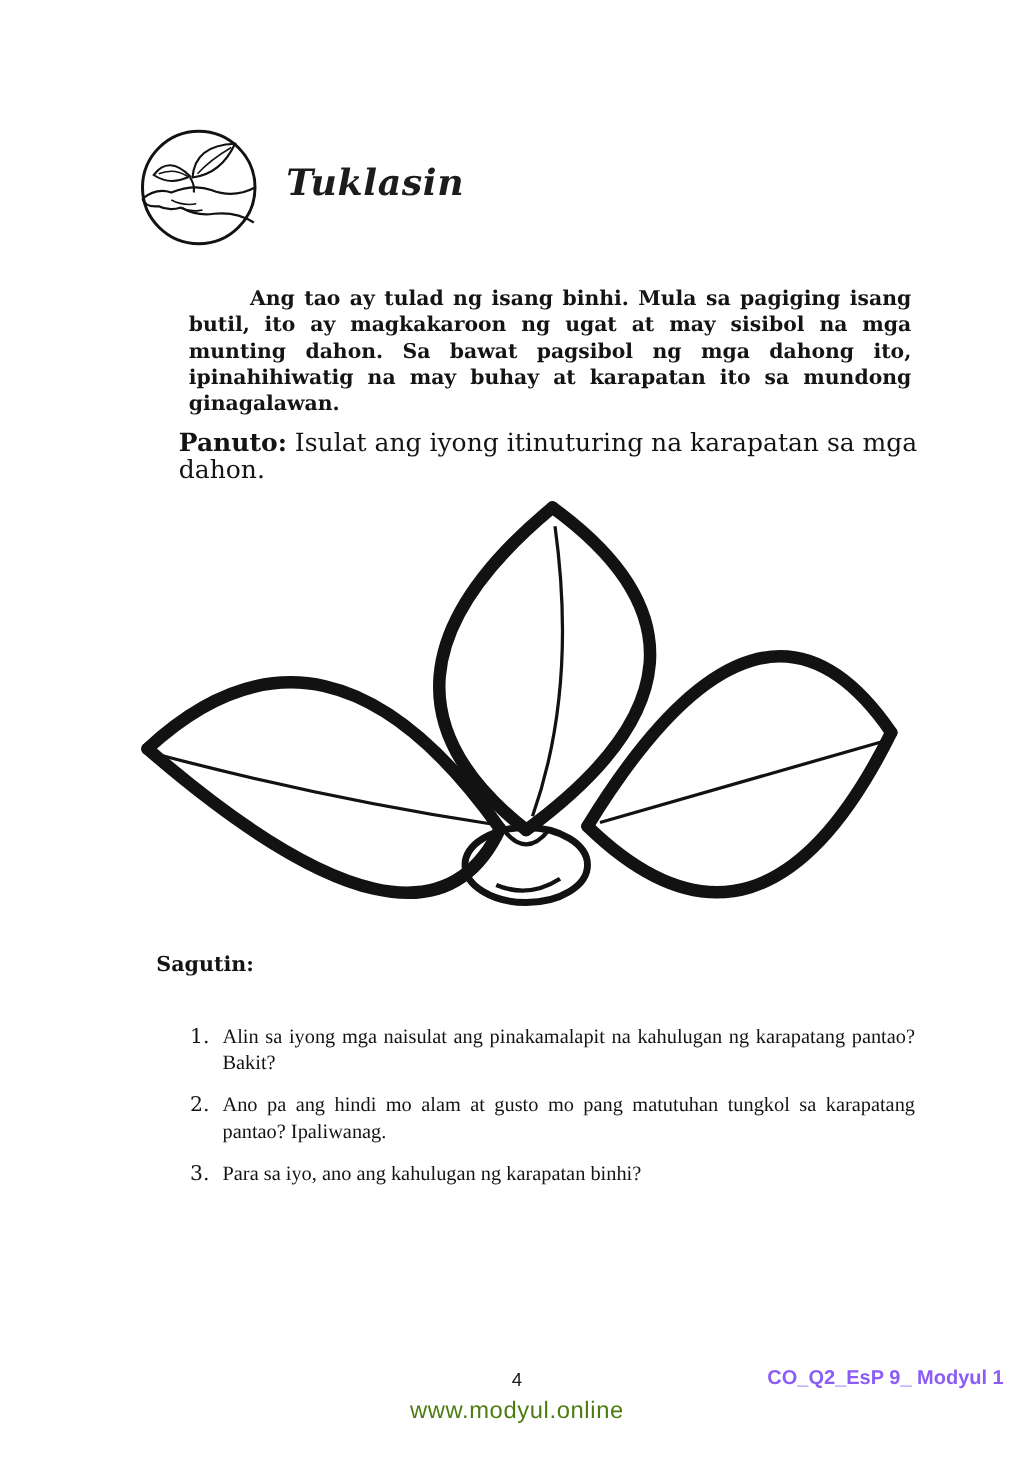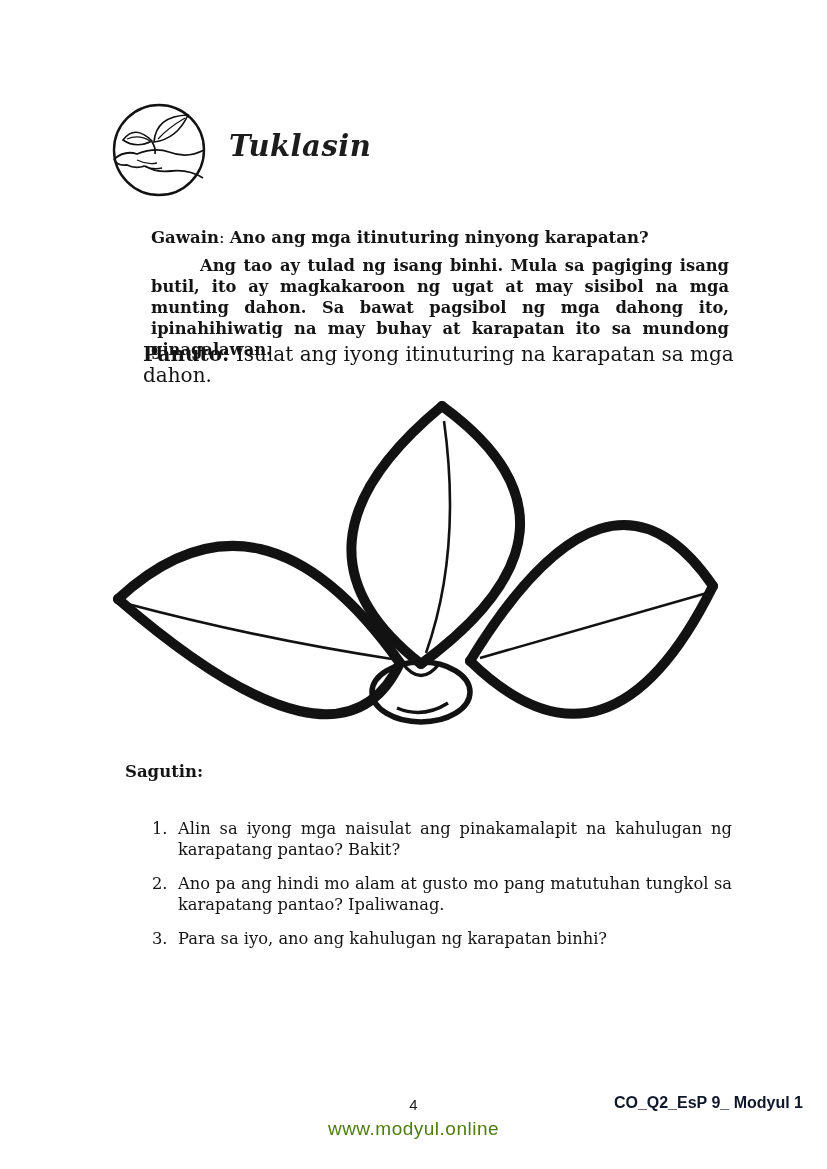--- a/index.html
+++ b/index.html
@@ -20,26 +20,26 @@
   .panuto { position:absolute; top:344px; left:143px; width:600px; margin:0; font-size:20px; line-height:21px; }
   .panuto .bold { font-weight:bold; }
 
   .illustration { position:absolute; top:391px; left:100px; }
 
   .sagutin { position:absolute; top:762px; left:125px; margin:0; font-size:16.5px; font-weight:bold;text-align:center; }
 
   .qlist { position:absolute; top:818px; left:152px; width:580px; }
   .qitem { display:flex; margin-bottom:13px; font-size:16.3px; line-height:21px; }
   .qnum { width:26px; flex:none; }
-  .qtext { flex:1; text-align:justify; }
+  .qtext { flex:1; text-align:justify;font-family:Liberation Serif, serif; }
 
   .footer-pagenum { position:absolute; top:1096px; left:0; width:827px; text-align:center;
     font-family:"Liberation Sans",sans-serif; font-size:15px; color:#1a1a1a; }
   .footer-code { position:absolute; top:1094px; right:24px;
-    font-family:"Liberation Sans",sans-serif; font-size:16px; font-weight:bold; color:#0f172a;text-align:right; }
+    font-family:"Liberation Sans",sans-serif; font-size:16px; font-weight:bold; color:#8b5cf6;text-align:right; }
   .footer-watermark { position:absolute; top:1118px; left:0; width:827px; text-align:center;
     font-family:"Liberation Sans",sans-serif; font-size:19px; color:#4d7c0f; letter-spacing:0.5px; }
   svg .ink { stroke:#121212; fill:none; }
 </style>
 </head>
 <body>
 
 <div class="page">
 
   <div class="header">
@@ -57,21 +57,20 @@
       <path class="ink" d="M7,56 Q18,47 30,51 Q48,44 62,49 Q80,56 97,47" stroke-width="1.8"></path>
       <path class="ink" d="M7,56 Q9,63 20,62 Q28,66 38,63" stroke-width="1.8"></path>
       <path class="ink" d="M38,63 Q50,70 64,68 Q82,66 96,75" stroke-width="1.8"></path>
       <path class="ink" d="M30,57 Q40,62 50,60" stroke-width="1.3"></path>
       <path class="ink" d="M36,63 Q46,67 55,65" stroke-width="1.3"></path>
     </svg>
     <h1 class="page-title">Tuklasin</h1>
   </div>
 
   <div class="activity">
-    <p class="activity-heading"><span class="bold">Gawain</span><span>: </span><span class="bold">Ano ang mga itinuturing ninyong karapatan?</span></p>
     <p class="intro-para">Ang tao ay tulad ng isang binhi. Mula sa pagiging isang butil, ito ay magkakaroon ng ugat at may sisibol na mga munting dahon.  Sa bawat pagsibol ng mga dahong ito, ipinahihiwatig na may buhay at karapatan ito sa mundong ginagalawan.</p>
   </div>
 
   <p class="panuto"><span class="bold">Panuto:</span> <span>Isulat ang iyong itinuturing na karapatan sa mga dahon.</span></p>
 
   <svg class="illustration" width="650" height="355" viewBox="0 0 650 355" aria-hidden="true">
 
     <g>
       <path class="ink" d="M18,208 Q161,76 300,272" stroke-width="10" stroke-linecap="round"></path>
       <path class="ink" d="M18,208 Q240,400 300,272" stroke-width="10" stroke-linecap="round"></path>

